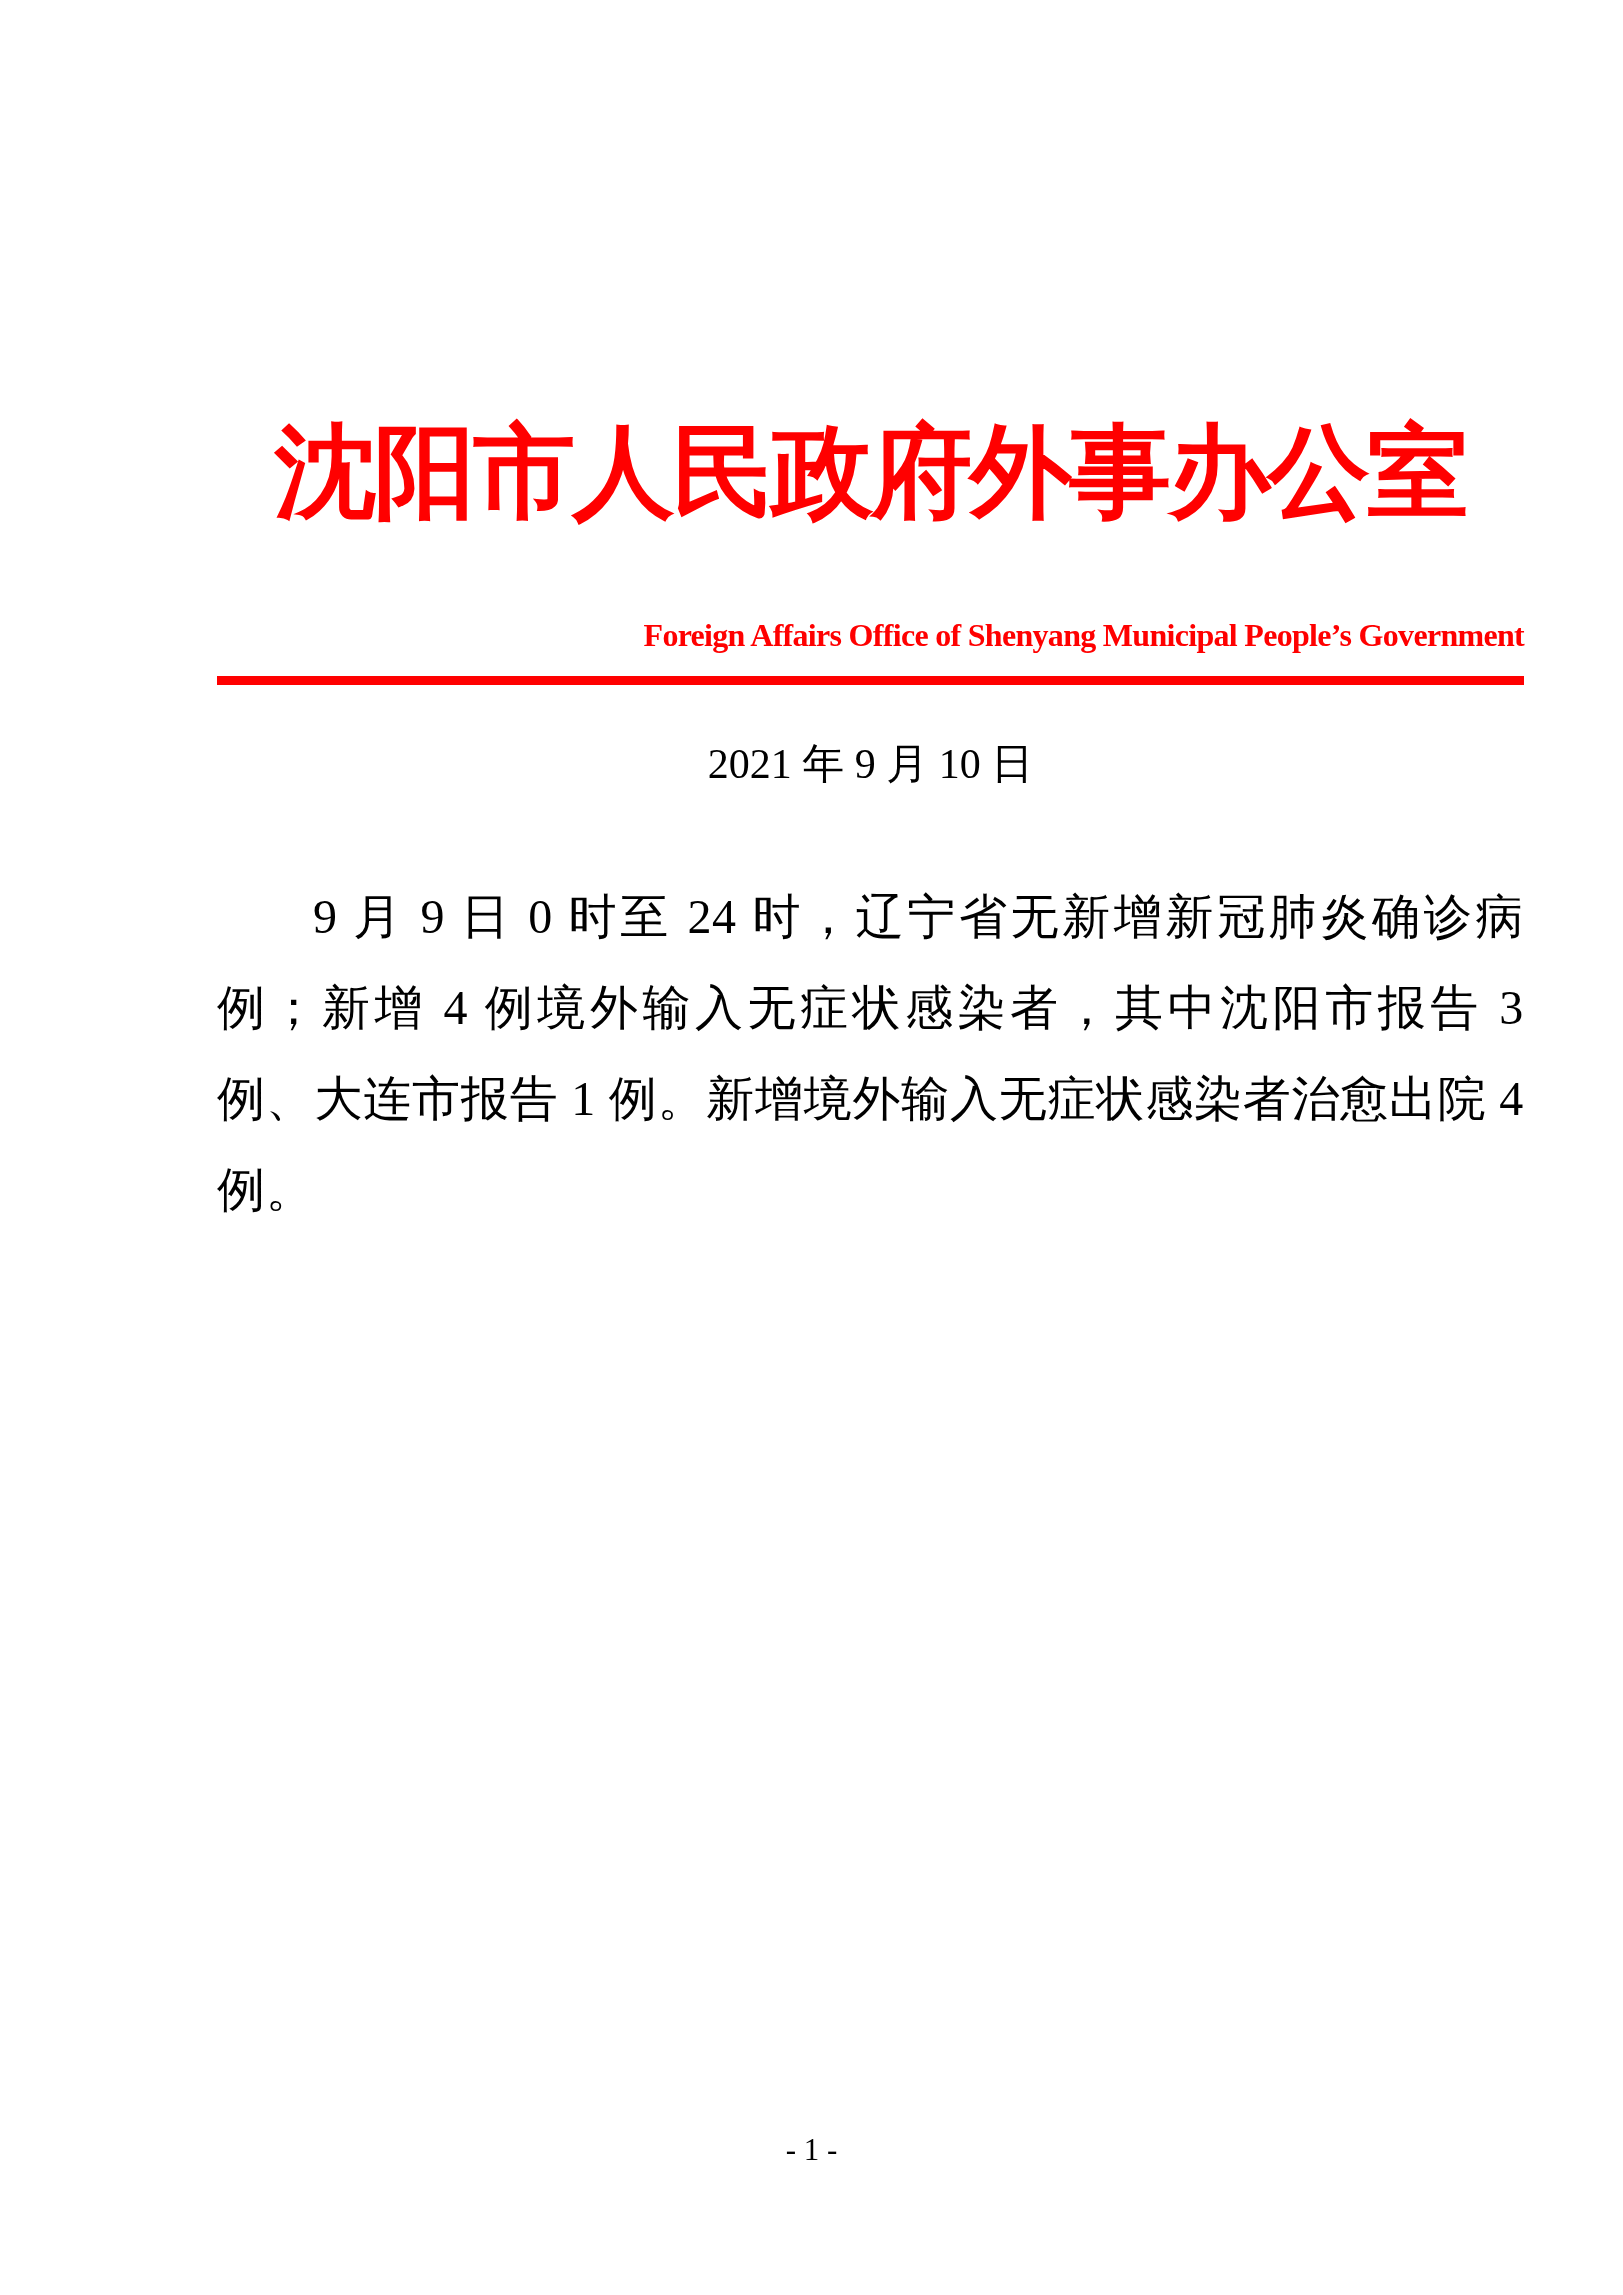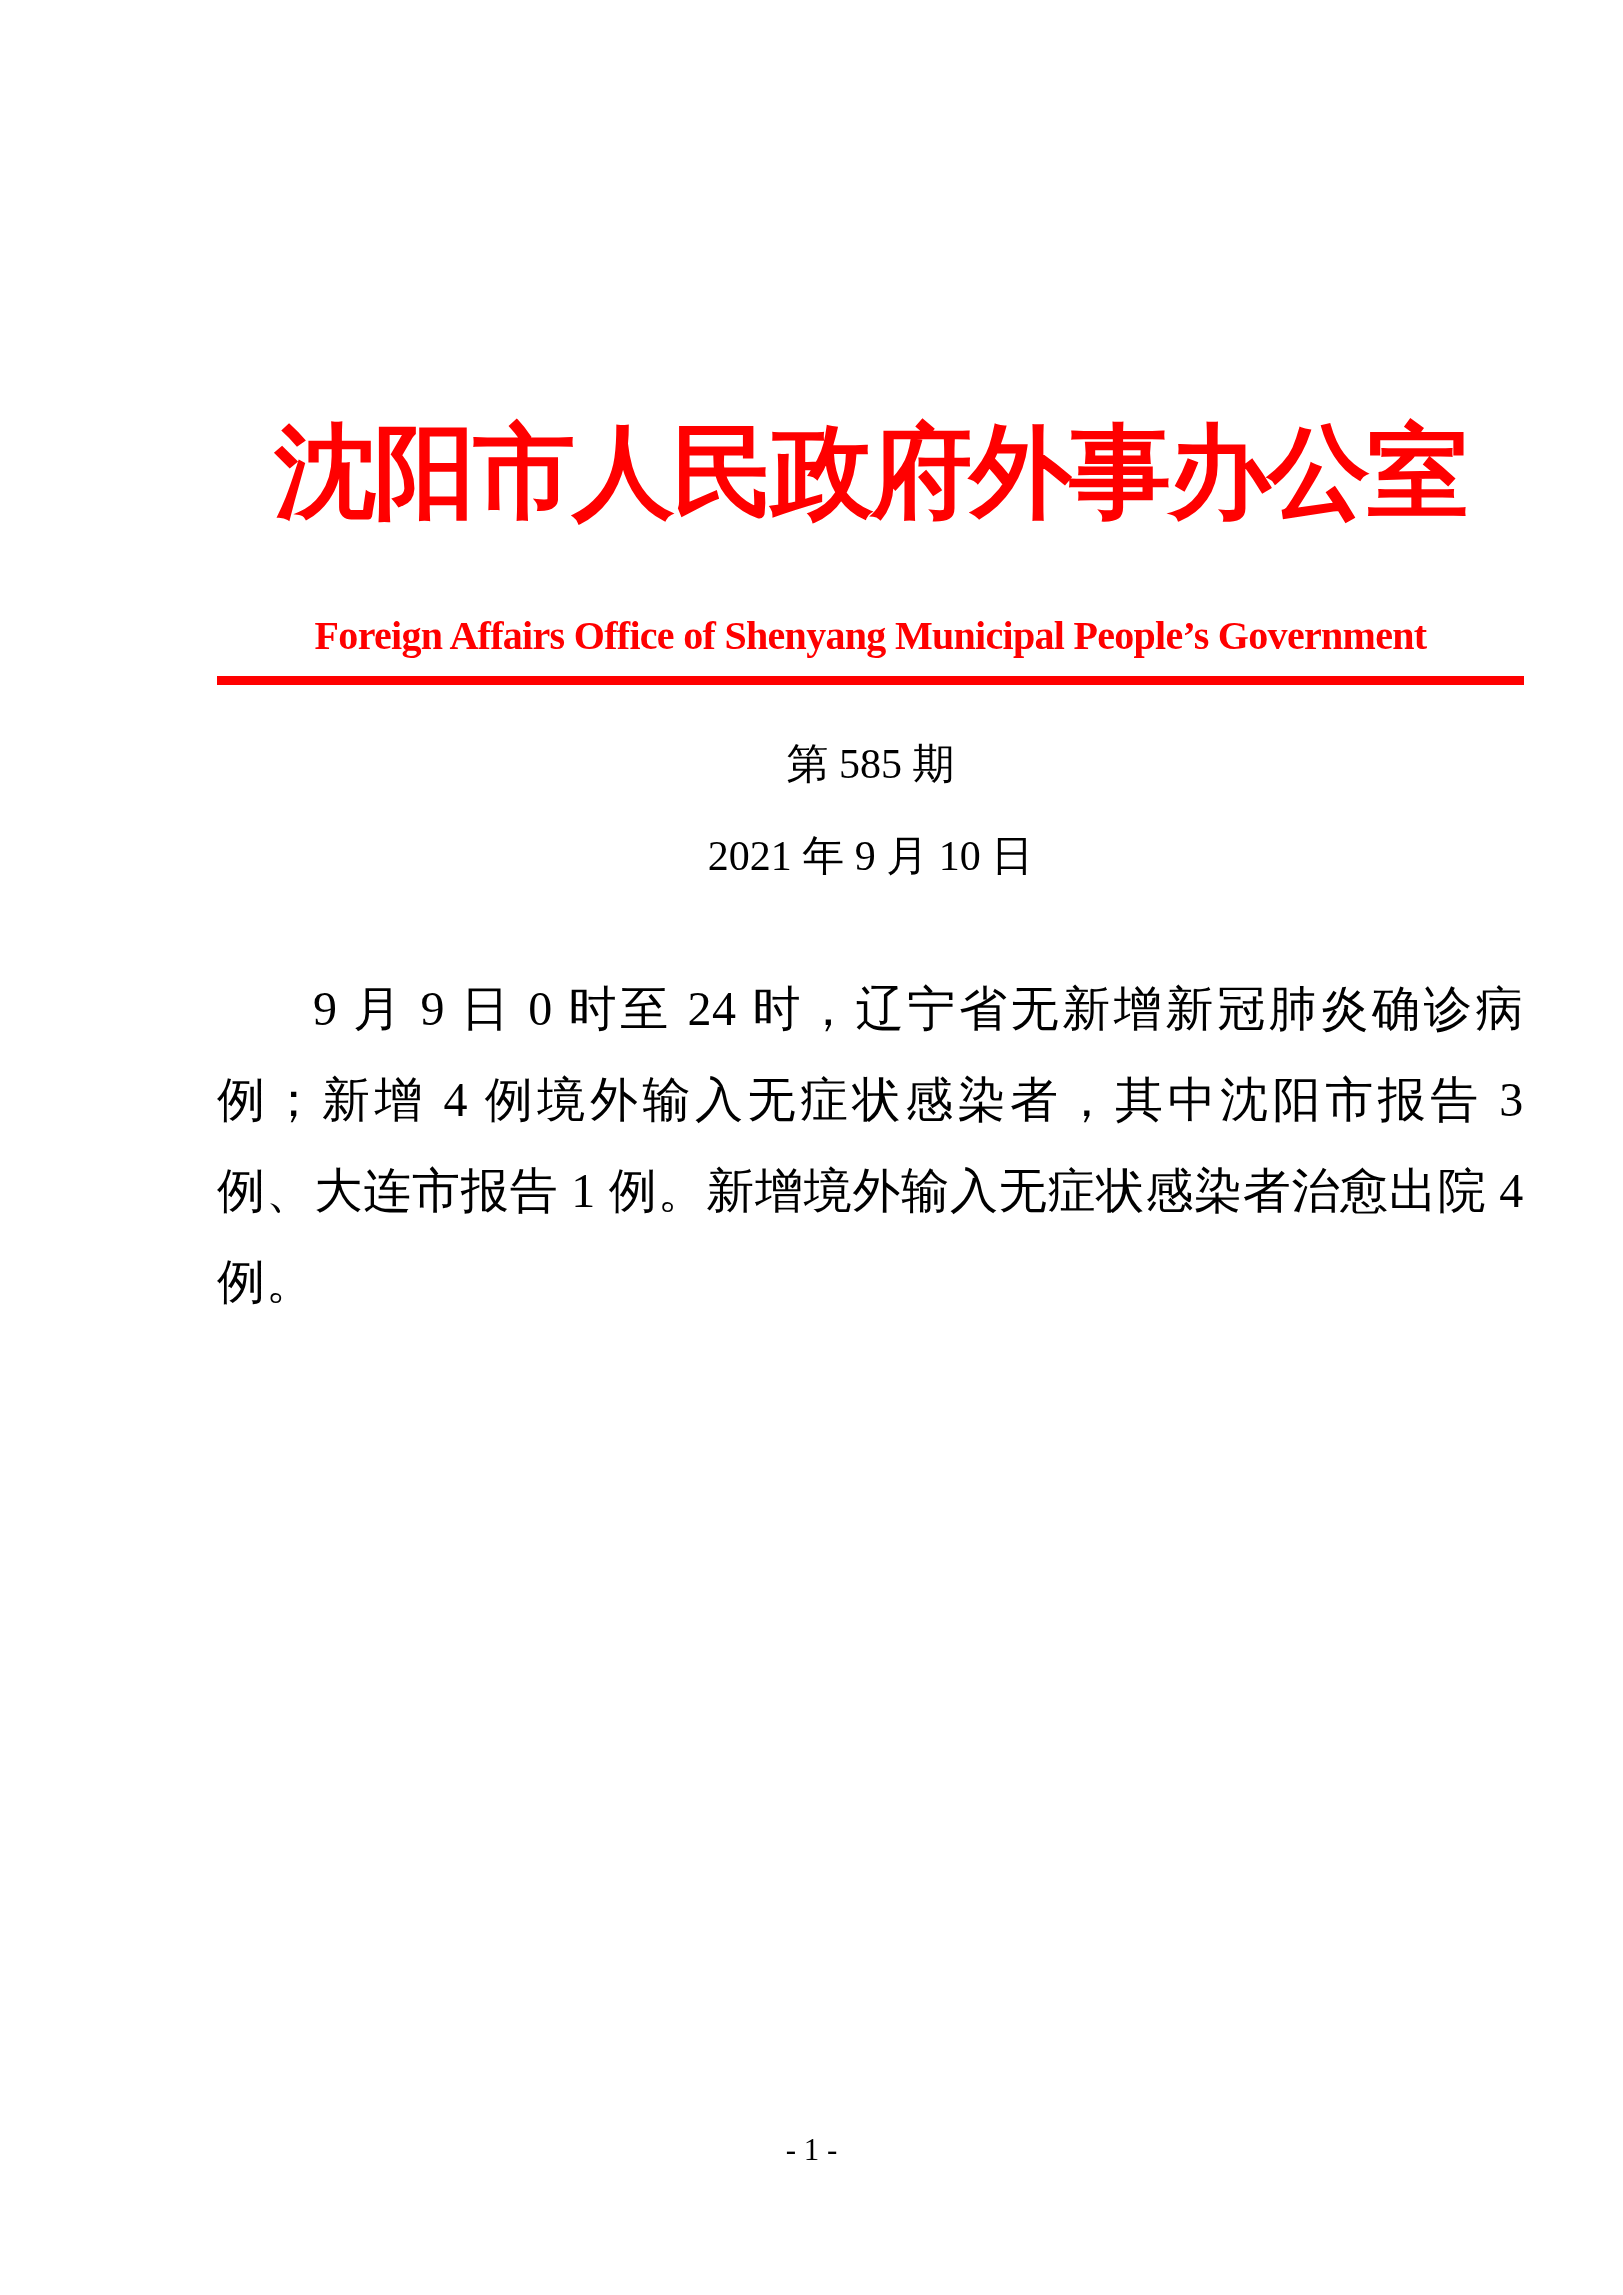--- a/index.html
+++ b/index.html
@@ -30,24 +30,24 @@
     line-height: 115px;
     font-weight: bold;
     text-align: center;
     color: var(--red);
     letter-spacing: -2.7px;
     white-space: nowrap;
   }
   
   .org-title-en {
     margin-top: 83px;
-    font-size: 40px;
+    font-size: 32px;
     line-height: 45px;
     font-weight: bold;
-    text-align: center;
+    text-align: right;
     color: var(--red);
     letter-spacing: -0.7px;
     white-space: nowrap;
   }
   
   .red-rule {
     margin-top: 17.7px;
     height: 8.9px;
     background: var(--red);
     border: none;
@@ -104,21 +104,20 @@
 
     <div class="org-title-cn">沈阳市人民政府外事办公室</div>
 
     <div class="org-title-en">Foreign Affairs Office of Shenyang Municipal People’s Government</div>
 
     <div class="red-rule"></div>
 
     <div class="notice-title">
     </div>
 
-    <div class="meta-line issue">第 585 期</div>
 
 
     <div class="meta-line date">2021 年 9 月 10 日</div>
 
     <div class="body-text">
       <p>9 月 9 日 0 时至 24 时，辽宁省无新增新冠肺炎确诊病例；新增 4 例境外输入无症状感染者，其中沈阳市报告 3 例、大连市报告 1 例。新增境外输入无症状感染者治愈出院 4 例。</p>
     </div>
 
   </div>
 

